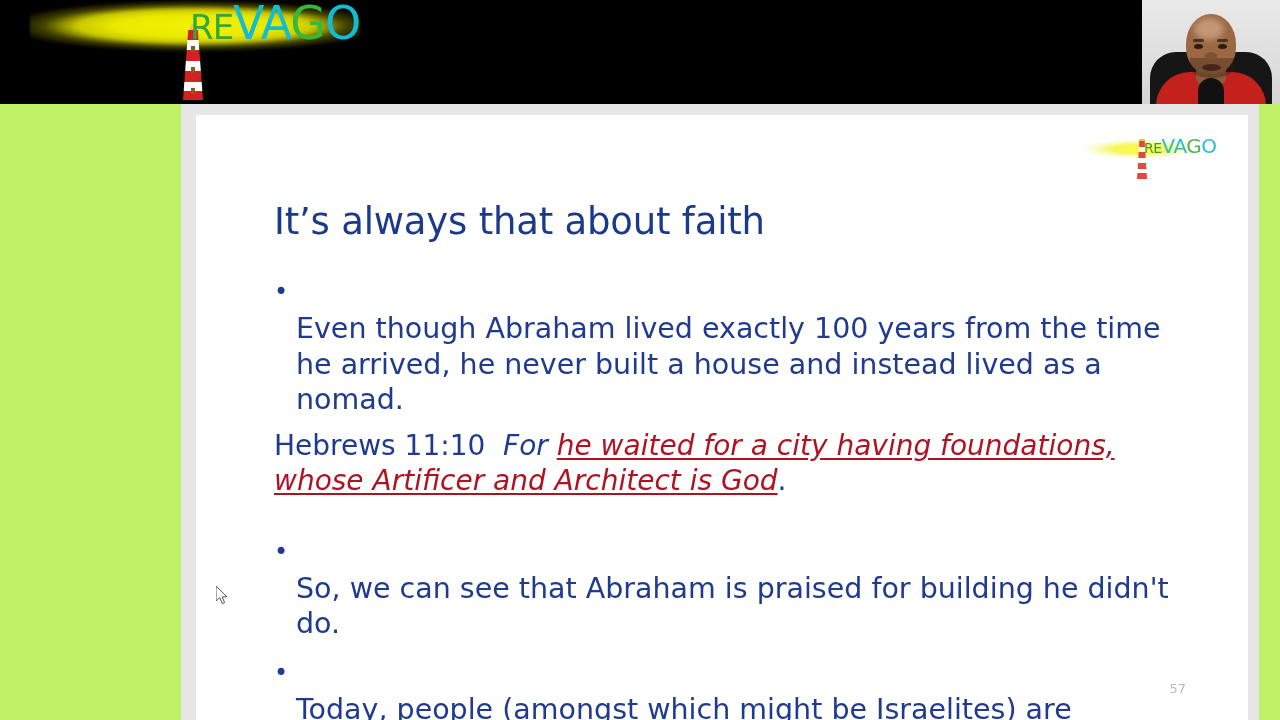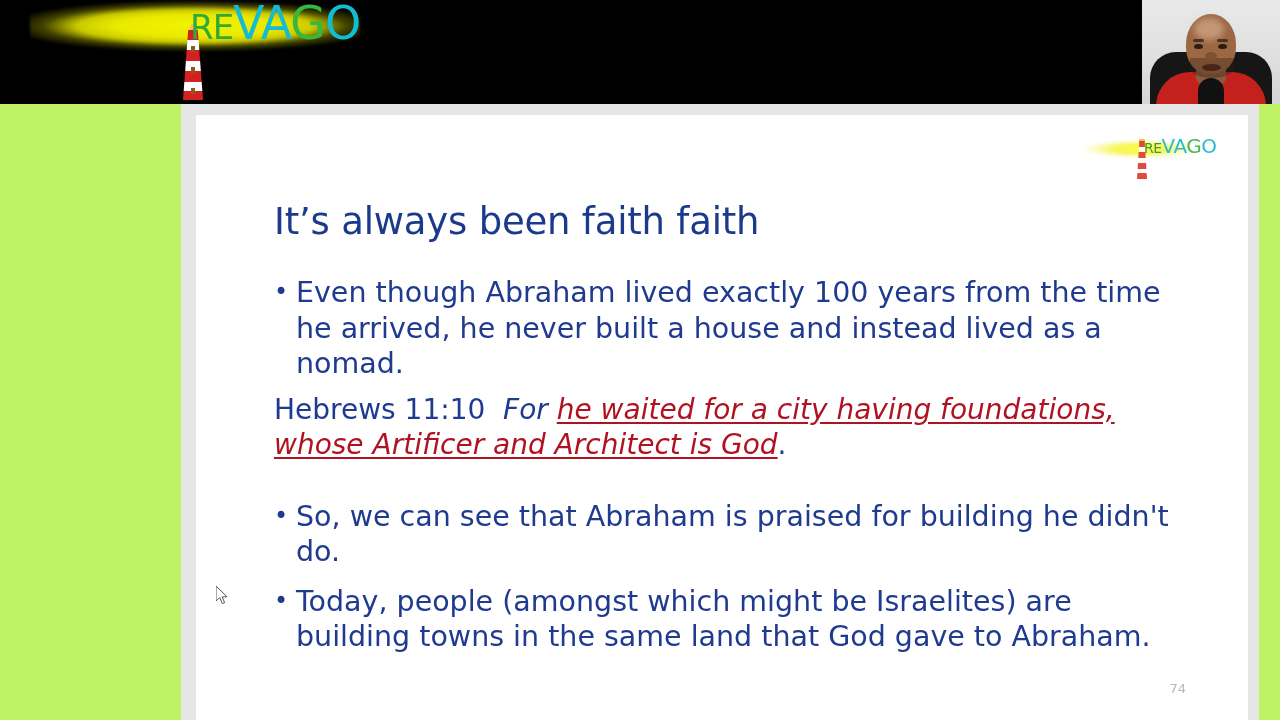--- a/index.html
+++ b/index.html
@@ -261,21 +261,21 @@
     line-height: 35.5px;
     color: #1f3a8f;
   }
   .bullet-dot {
     flex: 0 0 auto;
     width: 22px;
     font-size: 24px;
     line-height: 35.5px;
     color: #1f3a8f;
   }
-  .bullet-text { flex: 1 1 auto; }
+  .bullet-text { flex: 1 1 auto; margin-top: 36px; }
 
   .verse-line {
     font-family: "DejaVu Sans", sans-serif;
     font-size: 28px;
     line-height: 35.5px;
     color: #1f3a8f;
     margin-top: 10px;
     padding-left: 0px;
   }
   .verse-ref { color: #1f3a8f; }
@@ -346,21 +346,21 @@
 
       <div class="slide-logo">
         <div class="beam-small"></div>
         <div class="lighthouse-small">
           <div class="lamp"></div>
           <div class="tower"></div>
         </div>
         <div class="slide-logo-text"><span class="lr">R</span><span class="le">E</span><span class="lv">V</span><span class="la">A</span><span class="lg">G</span><span class="lo">O</span></div>
       </div>
 
-      <div class="slide-title">It’s always been faith faith</div>
+      <div class="slide-title">It’s always that about faith</div>
 
       <div class="body-block">
 
         <div class="bullet-line">
           <span class="bullet-dot">•</span>
           <span class="bullet-text">Even though Abraham lived exactly 100 years from the time he arrived, he never built a house and instead lived as a nomad.</span>
         </div>
 
         <div class="verse-line"><span class="verse-ref">Hebrews 11:10</span><span>&nbsp; </span><span class="verse-for">For</span><span> </span><span class="verse-red">he waited for a city having foundations, whose Artificer and Architect is God</span><span class="verse-dot">.</span></div>
 
@@ -373,21 +373,21 @@
 
         <div class="gap-2"></div>
 
         <div class="bullet-line">
           <span class="bullet-dot">•</span>
           <span class="bullet-text">Today, people (amongst which might be Israelites) are building towns in the same land that God gave to Abraham.</span>
         </div>
 
       </div>
 
-      <div class="page-number">74</div>
+      <div class="page-number">57</div>
     </div>
   </div>
 
   <div id="cursor">
     <svg width="14" height="20" viewBox="0 0 14 20">
       <polygon points="0,0 0,15 3.8,11.6 6.3,17.6 8.6,16.6 6.2,10.9 11,10.8" fill="#ffffff" stroke="#555555" stroke-width="1"></polygon>
     </svg>
   </div>
 
 </div>

